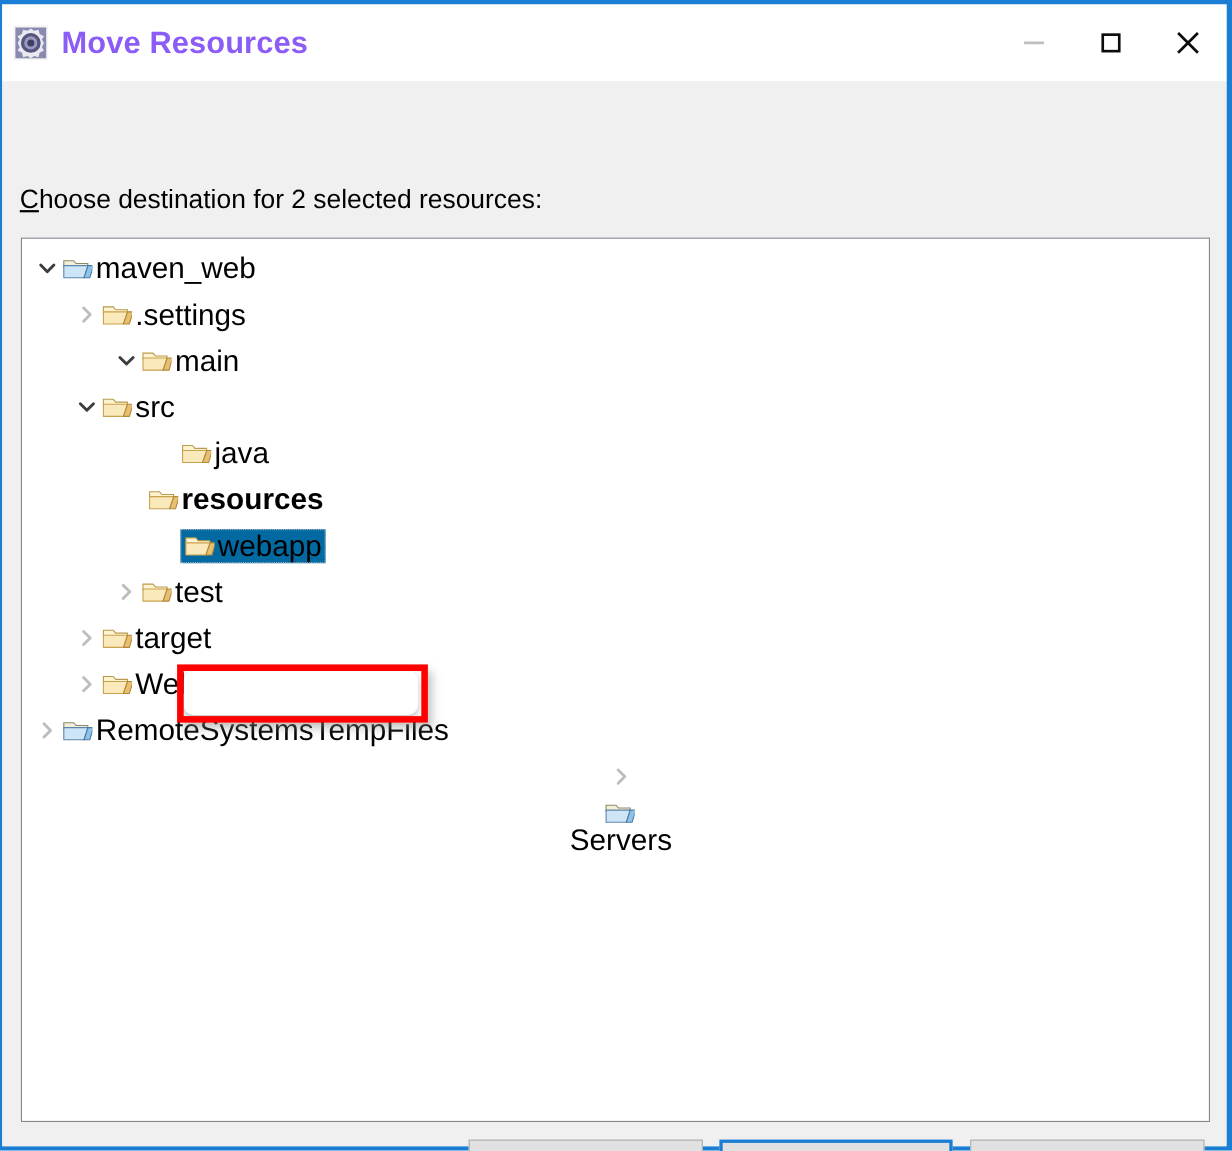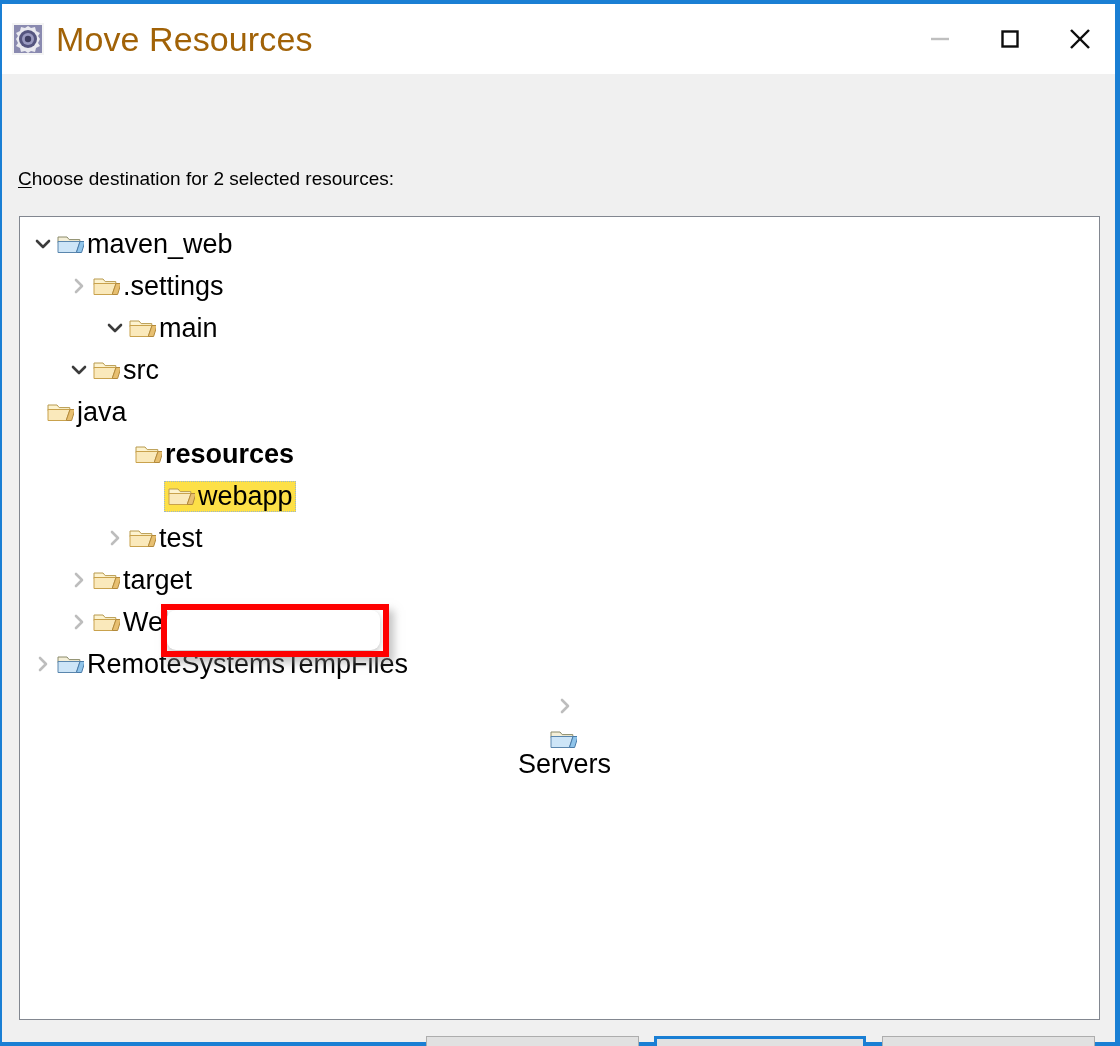--- a/index.html
+++ b/index.html
@@ -41,24 +41,25 @@
   }
   #app-icon {
     width: 32px;
     height: 32px;
     margin-left: 10px;
     margin-right: 12px;
     flex: 0 0 auto;
     display: block;
   }
   #title-text {
-    font-size: 34px;
-    color: #a16207;
+    font-size: 28px;
+    color: #8b5cf6;
     letter-spacing: 0.1px;
     white-space: nowrap;
+    font-weight: bold;
   }
   #window-controls {
     position: absolute;
     right: 0;
     top: 0;
     height: 70px;
     display: flex;
     align-items: center;
   }
   .winbtn {
@@ -77,21 +78,21 @@
   #content {
     flex: 1 1 auto;
     background: #f0f0f0;
     position: relative;
   }
 
   #prompt-label {
     position: absolute;
     left: 16px;
     top: 94px;
-    font-size: 19px;
+    font-size: 24px;
     color: #000000;
     white-space: nowrap;
   }
   #prompt-label .mnemonic {
     text-decoration: underline;
     text-underline-offset: 2px;
   }
 
   
   #tree-panel {
@@ -135,21 +136,21 @@
   .row-label {
     font-size: 27px;
     color: #000000;
     line-height: 1;
   }
 
   
   .tree-row.selected .sel-wrap {
     display: inline-flex;
     align-items: center;
-    background: #fde047;
+    background: #0369a1;
     border: 1px dotted #9ab4cc;
     padding: 1px 2px 1px 2px;
     justify-content: center;
   }
 
   
   #webapp-box {
     position: absolute;
     left: 147px;
     top: 393px;
@@ -295,21 +296,21 @@
                 <path d="M4 7 L10 13 L16 7" fill="none" stroke="#3c3c3c" stroke-width="2.6" stroke-linecap="round" stroke-linejoin="round"></path>
               </svg>
             </span>
             <svg class="row-icon" viewBox="0 0 28 24">
               <path d="M2 5 h9 l2.2 2.6 h10.6 v3 H2 Z" fill="#fdf3cf" stroke="#b89a4e" stroke-width="1"></path>
               <path d="M2 9.5 h22 l-3.8 11 H2 Z" fill="#fae9bb" stroke="#c9a24d" stroke-width="1"></path>
               <path d="M24 9.5 l-3.8 11 h5.4 l3.4 -11 Z" fill="#e7bf70" stroke="#b2893b" stroke-width="1"></path>
             </svg>
             <span class="row-label">src</span>
           </div>
-          <div class="tree-row" style="">
+          <div class="tree-row" style="padding-left: 118px;">
             <span class="twisty"></span>
             <svg class="row-icon" viewBox="0 0 28 24">
               <path d="M2 5 h9 l2.2 2.6 h10.6 v3 H2 Z" fill="#fdf3cf" stroke="#b89a4e" stroke-width="1"></path>
               <path d="M2 9.5 h22 l-3.8 11 H2 Z" fill="#fae9bb" stroke="#c9a24d" stroke-width="1"></path>
               <path d="M24 9.5 l-3.8 11 h5.4 l3.4 -11 Z" fill="#e7bf70" stroke="#b2893b" stroke-width="1"></path>
             </svg>
             <span class="row-label">java</span>
           </div>
           <div class="tree-row" style="padding-left: 88px; font-weight: bold;">
             <span class="twisty"></span>

